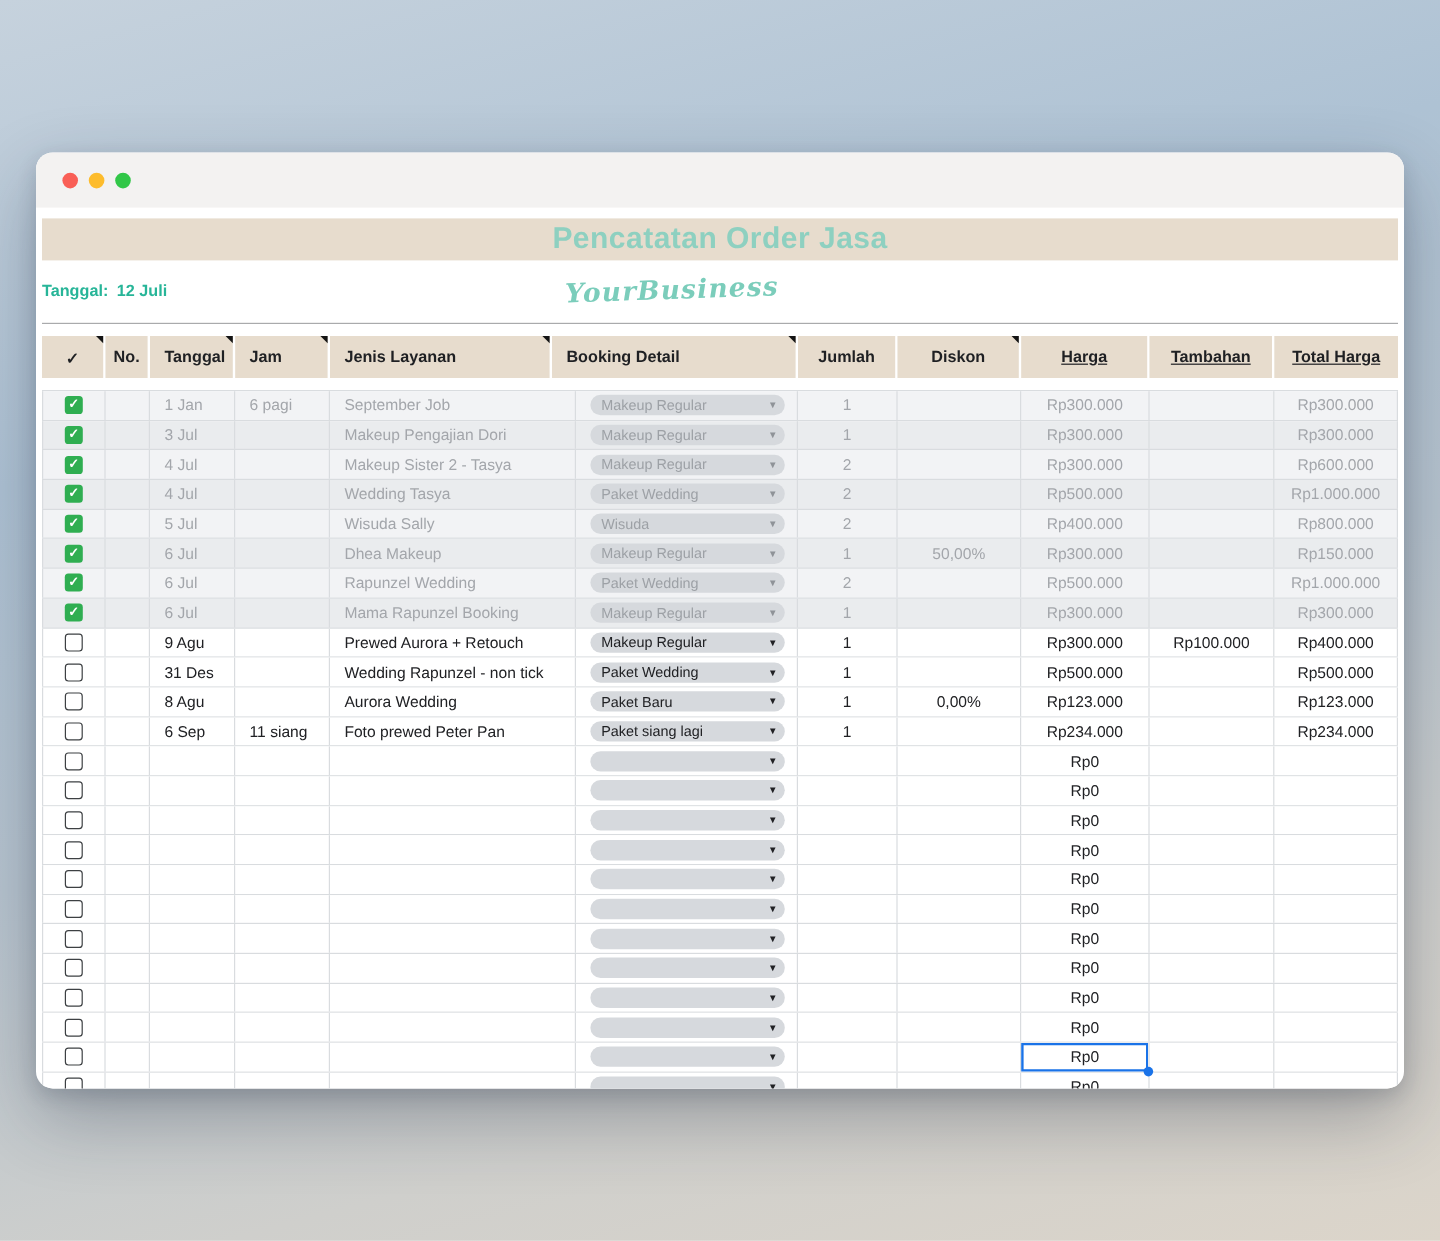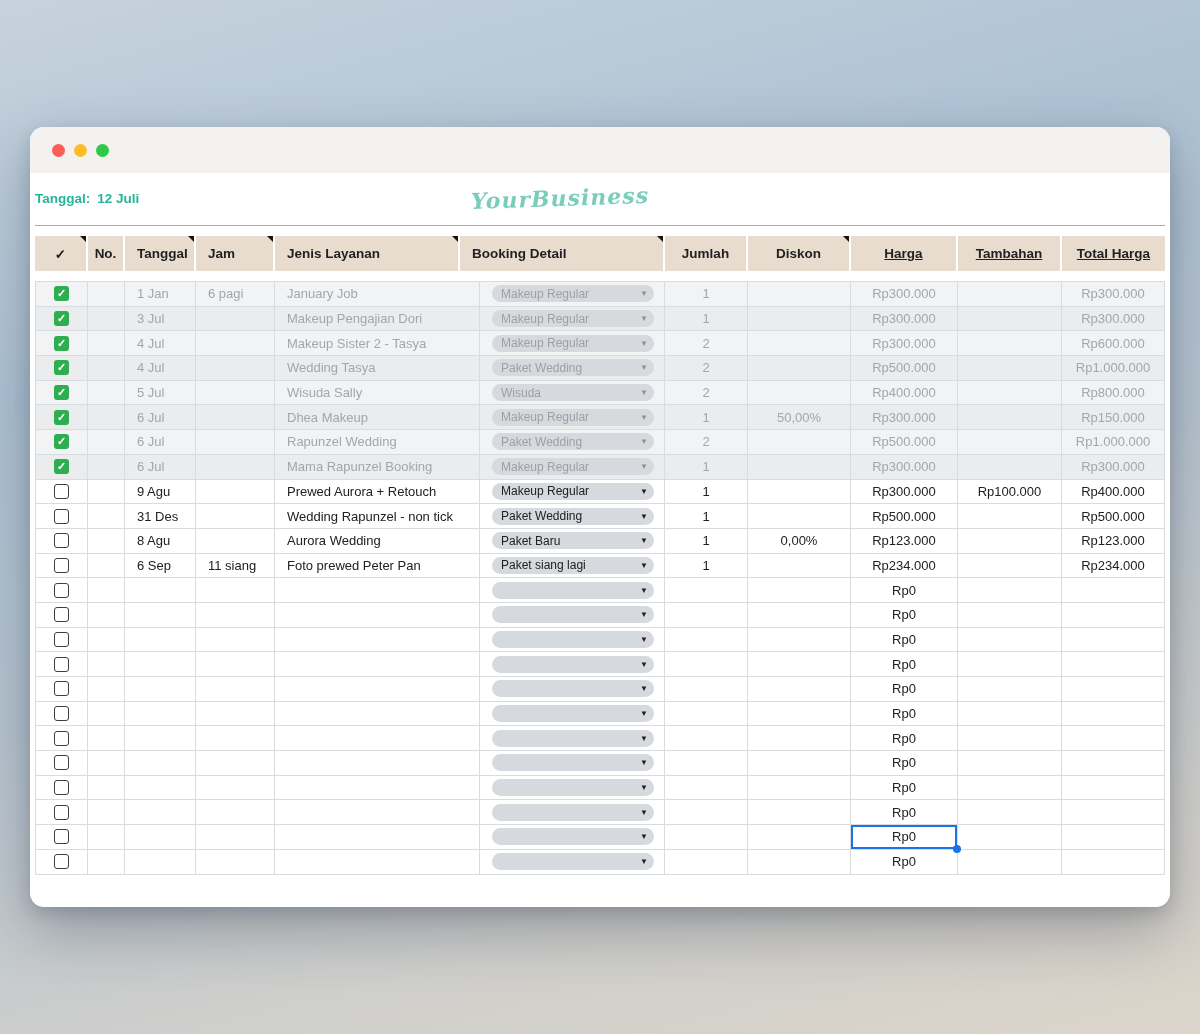--- a/index.html
+++ b/index.html
@@ -80,20 +80,23 @@
 </head>
 <body>
 
 <div class="window">
   <div class="titlebar">
     <span class="dot red"></span>
     <span class="dot yellow"></span>
     <span class="dot green"></span>
   </div>
 
+  <div class="title-band">
+    <span class="title-text">Pencatatan Order Jasa</span>
+  </div>
 
   <div class="meta-row">
     <div class="tanggal">
       <span class="t-label">Tanggal:</span><span class="t-value">12 Juli</span>
     </div>
     <div class="logo">YourBusiness</div>
   </div>
 
   <div class="divider"></div>
 
@@ -147,21 +150,21 @@
           <div class="cell center" style="width: 37px;">
             <span></span>
           </div>
           <div class="cell left" style="width: 71px;">
             <span>1 Jan</span>
           </div>
           <div class="cell left" style="width: 79px;">
             <span>6 pagi</span>
           </div>
           <div class="cell left" style="width: 205px;">
-            <span>January Job</span>
+            <span>September Job</span>
           </div>
           <div class="cell jenis" style="width: 185px;">
             <div class="pill">
               <span class="ptext">Makeup Regular</span>
               <span class="arrow">▼</span>
             </div>
           </div>
           <div class="cell center" style="width: 83px;">
             <span>1</span>
           </div>

